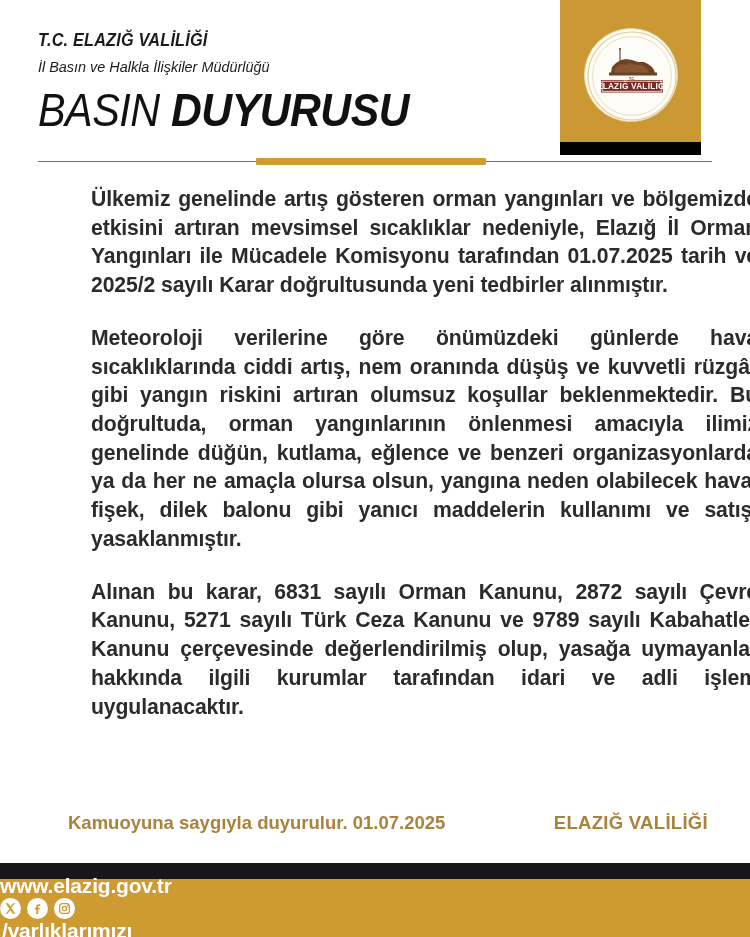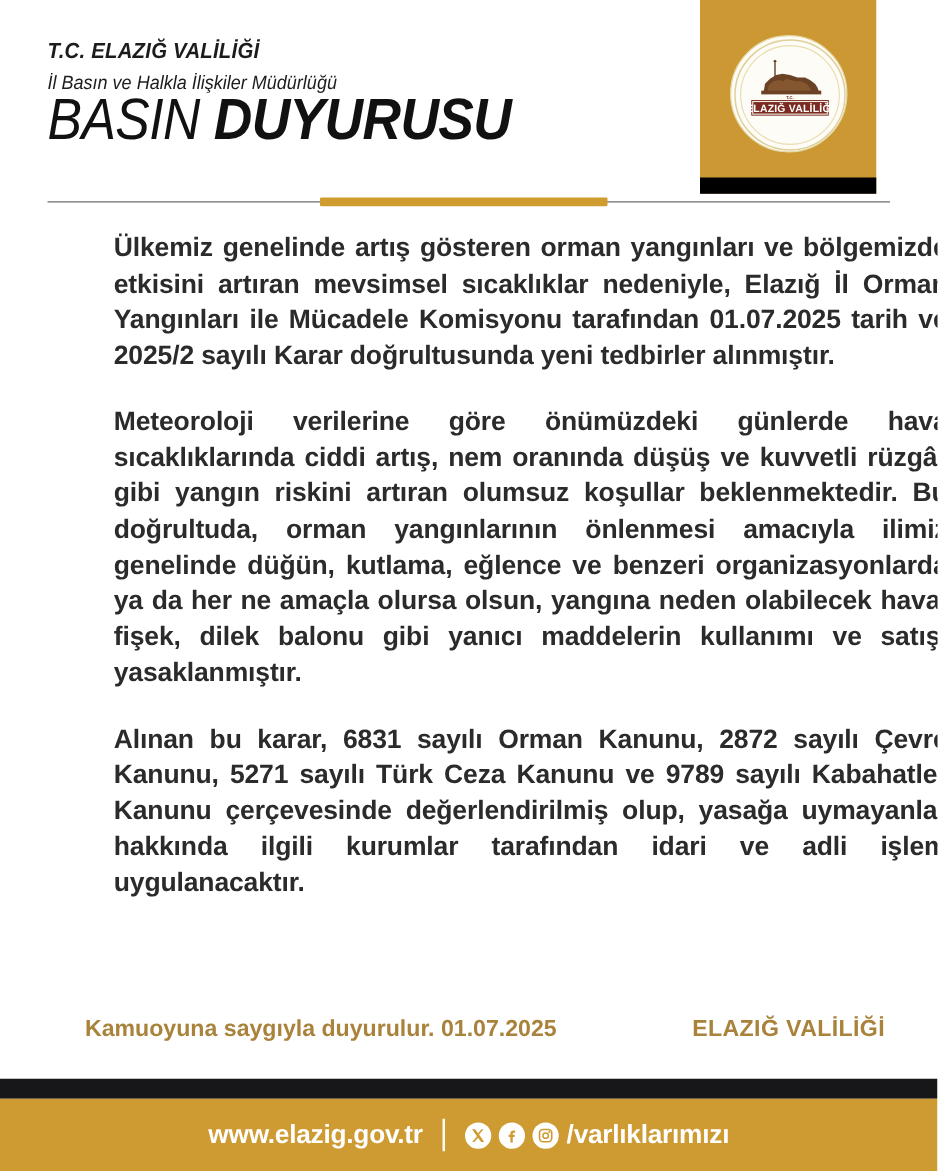--- a/index.html
+++ b/index.html
@@ -41,20 +41,21 @@
     font-family: "Liberation Sans Narrow", "Liberation Sans", sans-serif;
     font-size: 15.5px;
     font-weight: 500;
     color: #1c1c1c;
     margin-top: 7px;
     transform: scaleX(0.93);
     transform-origin: left center;
     white-space: nowrap;
   }
   .doc-title {
+    margin-top: 13px;
     white-space: nowrap;
     color: #111111;
     line-height: 1;
   }
   .doc-title .t-light {
     font-family: "Liberation Sans Narrow", "Liberation Sans", sans-serif;
     font-size: 44px;
     font-weight: 400;
     letter-spacing: -0.5px;
     display: inline-block;
@@ -181,23 +182,23 @@
     width: 750px;
   }
   .footer .dark-bar {
     height: 16px;
     background: #17171a;
   }
   .footer .gold-bar {
     height: 58px;
     background: #CE9B33;
     display: flex;
-    align-items: center;
     justify-content: center;
     gap: 0px;
+    flex-direction: column;
   }
   .footer .site {
     font-family: "Liberation Sans Narrow", "Liberation Sans", sans-serif;
     font-size: 21px;
     font-weight: bold;
     color: #ffffff;
     letter-spacing: -0.2px;
   }
   .footer .pipe {
     width: 2px;

